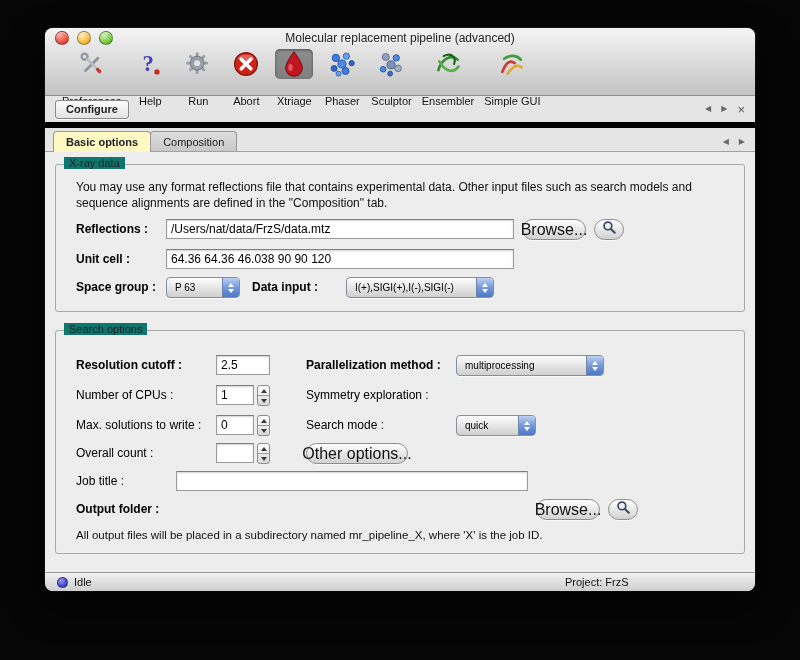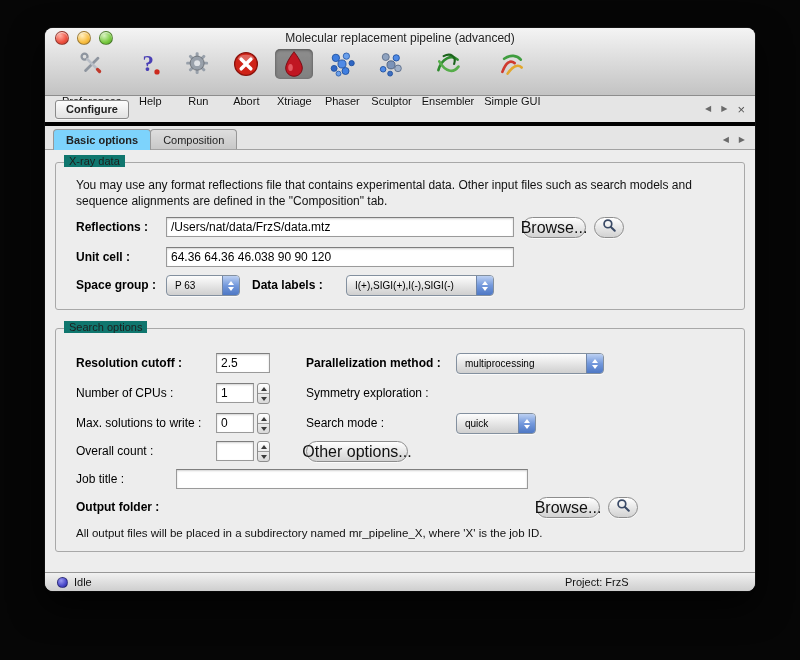--- a/index.html
+++ b/index.html
@@ -14,31 +14,31 @@
   .tl.red{background:radial-gradient(circle at 35% 30%,#ffb0a4,#ee4f3e 60%,#bf3a2b);}
   .tl.yellow{background:radial-gradient(circle at 35% 30%,#ffeec0,#f8bd3f 60%,#d79c2e);}
   .tl.green{background:radial-gradient(circle at 35% 30%,#d8f3c0,#77c93e 60%,#55a52b);}
   .wtitle{position:absolute;left:0;right:0;text-align:center;font-size:12px;color:#222;text-shadow:0 1px 0 rgba(255,255,255,.6);}
   .toolbar{height:46px;display:flex;align-items:flex-start;padding:1px 0 0 12px;}
   .tb-item{display:flex;flex-direction:column;align-items:center;padding:0 5px;cursor:default;}
   .tb-icon{width:38px;height:30px;display:flex;align-items:center;justify-content:center;border-radius:5px;}
   .tb-item.selected .tb-icon{background:rgba(0,0,0,.38);box-shadow:inset 0 1px 3px rgba(0,0,0,.45);}
   .tb-label{font-size:11px;color:#111;text-shadow:0 1px 0 rgba(255,255,255,.55);margin-top:16px;white-space:nowrap;}
   
-  .configrow{height:26px;background:#e5e5e5;display:flex;align-items:center;padding:0 10px;border-bottom:4px solid #000000;}
+  .configrow{height:26px;background:#e5e5e5;display:flex;align-items:center;padding:0 10px;border-bottom:6px solid #000000;}
   .cfg-chip{height:17px;display:flex;align-items:center;padding:0 10px;border:1px solid #8a8a8a;border-radius:3px;
             background:linear-gradient(#fdfdfd,#e2e2e2);font-size:11px;font-weight:bold;color:#222;box-shadow:0 1px 0 rgba(255,255,255,.7);}
   .navgrp{margin-left:auto;display:flex;align-items:center;gap:10px;color:#6a6a6a;}
   .nav-arrow{font-size:8px;line-height:1;cursor:default;}
   .nav-x{font-size:13px;line-height:1;cursor:default;color:#555;}
   
   .tabrow{height:23px;background:#e5e5e5;display:flex;align-items:flex-end;padding:0 10px 0 8px;border-bottom:1px solid #a2a2a2;position:relative;}
   .tab{height:19px;display:flex;align-items:center;padding:0 12px;font-size:11px;color:#222;border:1px solid #979797;border-bottom:none;
        border-radius:4px 4px 0 0;background:linear-gradient(#dedede,#c8c8c8);margin-right:-1px;}
-  .tab.selected{background:#7dd3fc;height:20px;margin-bottom:-1px;z-index:2;position:relative;font-weight:bold;}
+  .tab.selected{background:#fef9c3;height:20px;margin-bottom:-1px;z-index:2;position:relative;font-weight:bold;}
   .tabrow .navgrp{margin-bottom:5px;}
   
   .content{position:relative;height:430px;background:#ededed;padding:2px 10px 0;}
   .groupbox{position:relative;border:1px solid #a8a8a8;border-radius:3px;background:#ededed;}
   .gb-legend{position:absolute;top:-8px;left:8px;background:#0f766e;padding:0 5px;font-size:11px;color:#1e1e1e;}
   .gb-xray{margin-top:10px;height:146px;}
   .gb-search{margin-top:18px;height:222px;}
   .desc{position:absolute;left:20px;right:22px;top:14px;font-size:12px;line-height:16px;color:#111;}
   .note{position:absolute;left:20px;right:22px;top:198px;font-size:11.5px;color:#111;}
   .lab{position:absolute;font-size:12px;color:#000;white-space:nowrap;}
@@ -245,21 +245,21 @@
       <input class="tfield" style="left: 110px; top: 84px; width: 348px;" type="text" value="64.36 64.36 46.038 90 90 120">
 
       <span class="lab blab" style="left:20px;top:115px;">Space group :</span>
       <div class="popup" style="left:110px;top:112px;width:74px;">
         <span>P 63</span>
         <span class="popup-cap">
             <span class="cap-up"></span>
             <span class="cap-down"></span>
           </span>
       </div>
-      <span class="lab blab" style="left:196px;top:115px;">Data labels :</span>
+      <span class="lab blab" style="left:196px;top:115px;">Data input :</span>
       <div class="popup" style="left:290px;top:112px;width:148px;">
         <span>I(+),SIGI(+),I(-),SIGI(-)</span>
         <span class="popup-cap">
             <span class="cap-up"></span>
             <span class="cap-down"></span>
           </span>
       </div>
     </div>
 
     <div class="groupbox gb-search">

